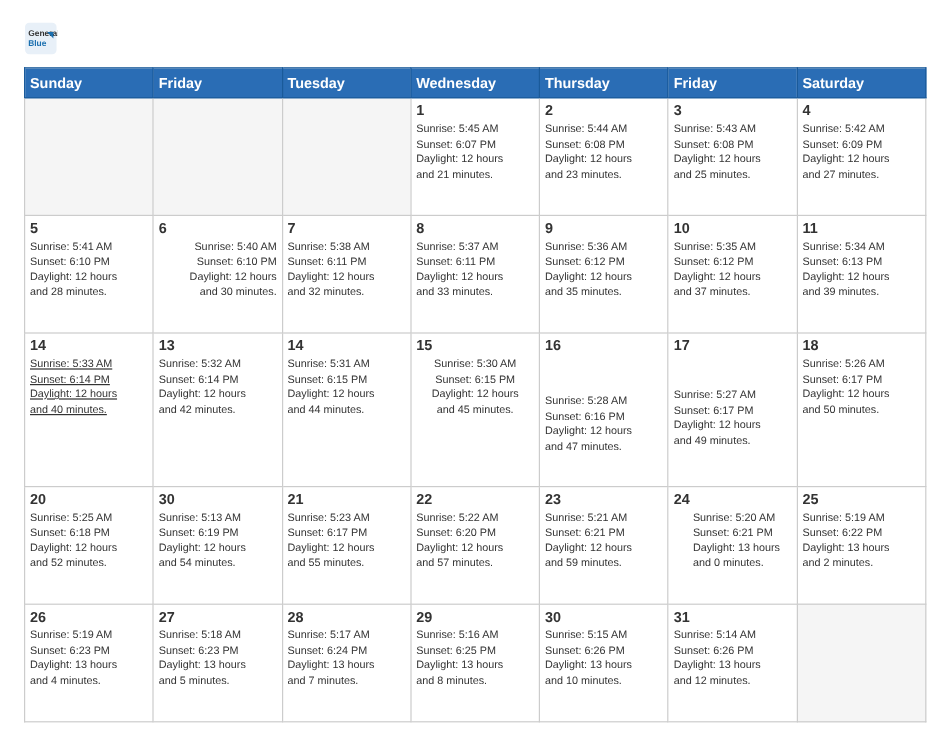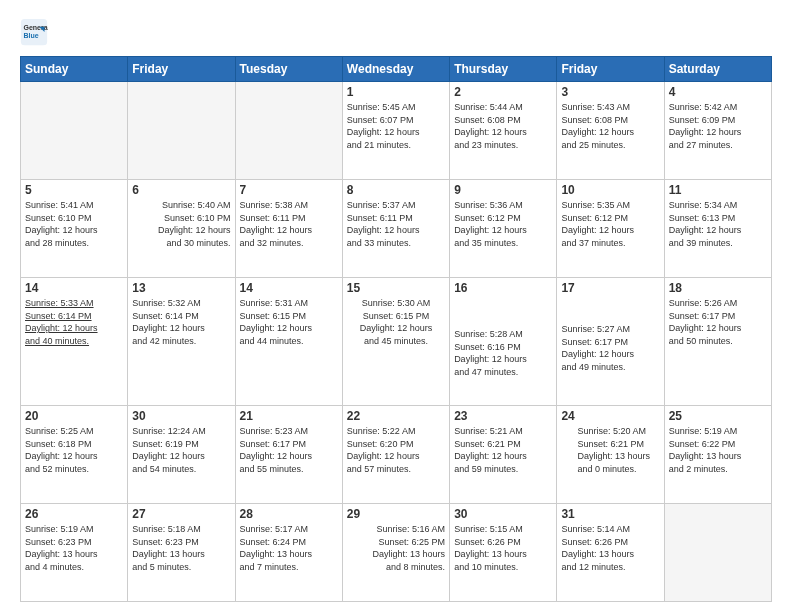--- a/index.html
+++ b/index.html
@@ -268,21 +268,21 @@
         <tr>
           <td>
             <div class="day-number">20</div>
             <div class="day-info" style="white-space: pre-line;">Sunrise: 5:25 AM
 Sunset: 6:18 PM
 Daylight: 12 hours
 and 52 minutes.</div>
           </td>
           <td>
             <div class="day-number">30</div>
-            <div class="day-info" style="white-space: pre-line;">Sunrise: 12:24 AM
+            <div class="day-info" style="white-space: pre-line;">Sunrise: 5:13 AM
 Sunset: 6:19 PM
 Daylight: 12 hours
 and 54 minutes.</div>
           </td>
           <td>
             <div class="day-number">21</div>
             <div class="day-info" style="white-space: pre-line;">Sunrise: 5:23 AM
 Sunset: 6:17 PM
 Daylight: 12 hours
 and 55 minutes.</div>
@@ -333,21 +333,21 @@
           </td>
           <td>
             <div class="day-number">28</div>
             <div class="day-info" style="white-space: pre-line;">Sunrise: 5:17 AM
 Sunset: 6:24 PM
 Daylight: 13 hours
 and 7 minutes.</div>
           </td>
           <td>
             <div class="day-number">29</div>
-            <div class="day-info" style="white-space: pre-line; text-align: right;">Sunrise: 5:16 AM
+            <div class="day-info" style="white-space: pre-line;">Sunrise: 5:16 AM
 Sunset: 6:25 PM
 Daylight: 13 hours
 and 8 minutes.</div>
           </td>
           <td>
             <div class="day-number">30</div>
             <div class="day-info" style="white-space: pre-line;">Sunrise: 5:15 AM
 Sunset: 6:26 PM
 Daylight: 13 hours
 and 10 minutes.</div>

